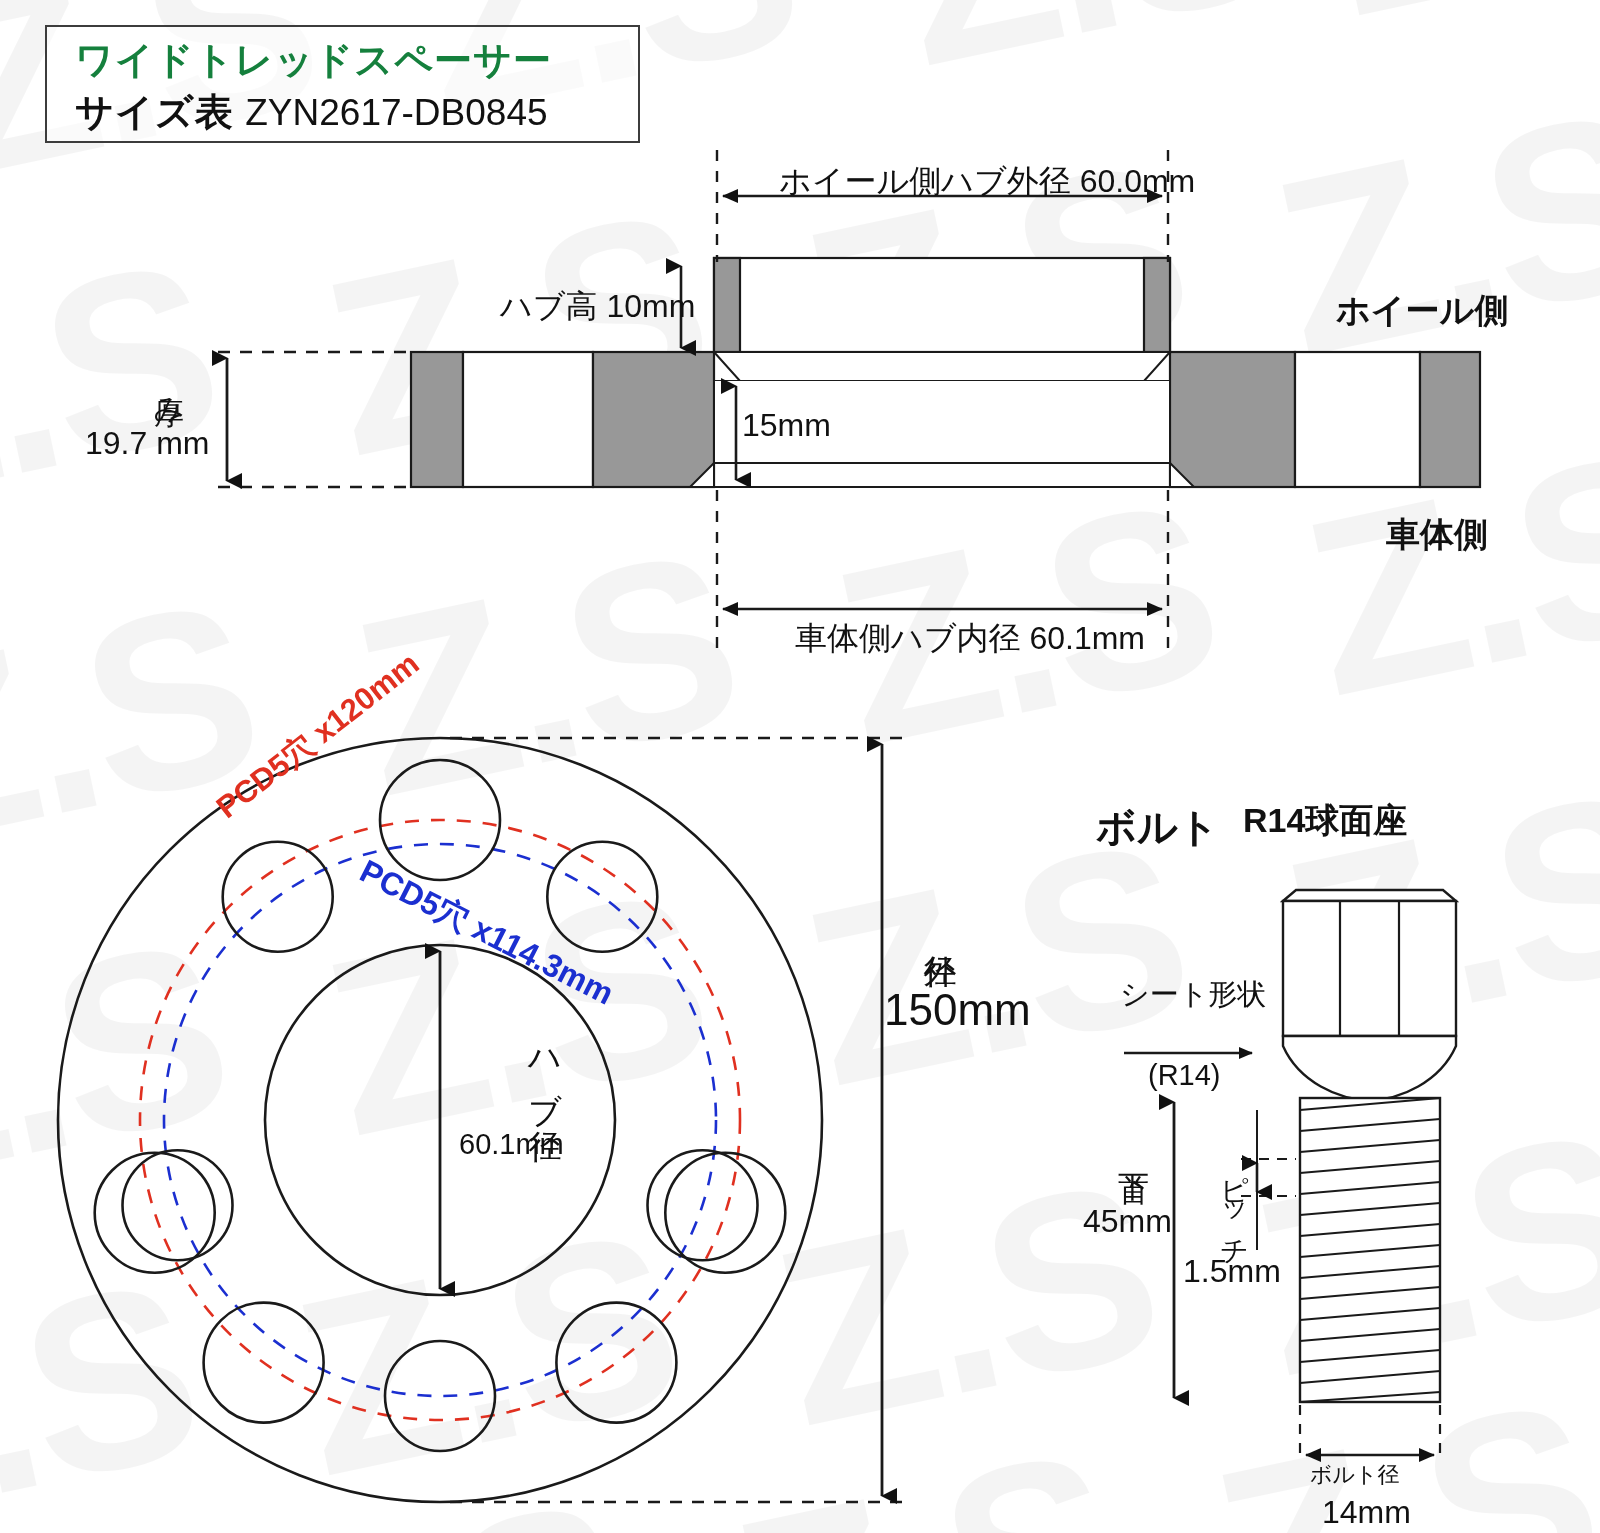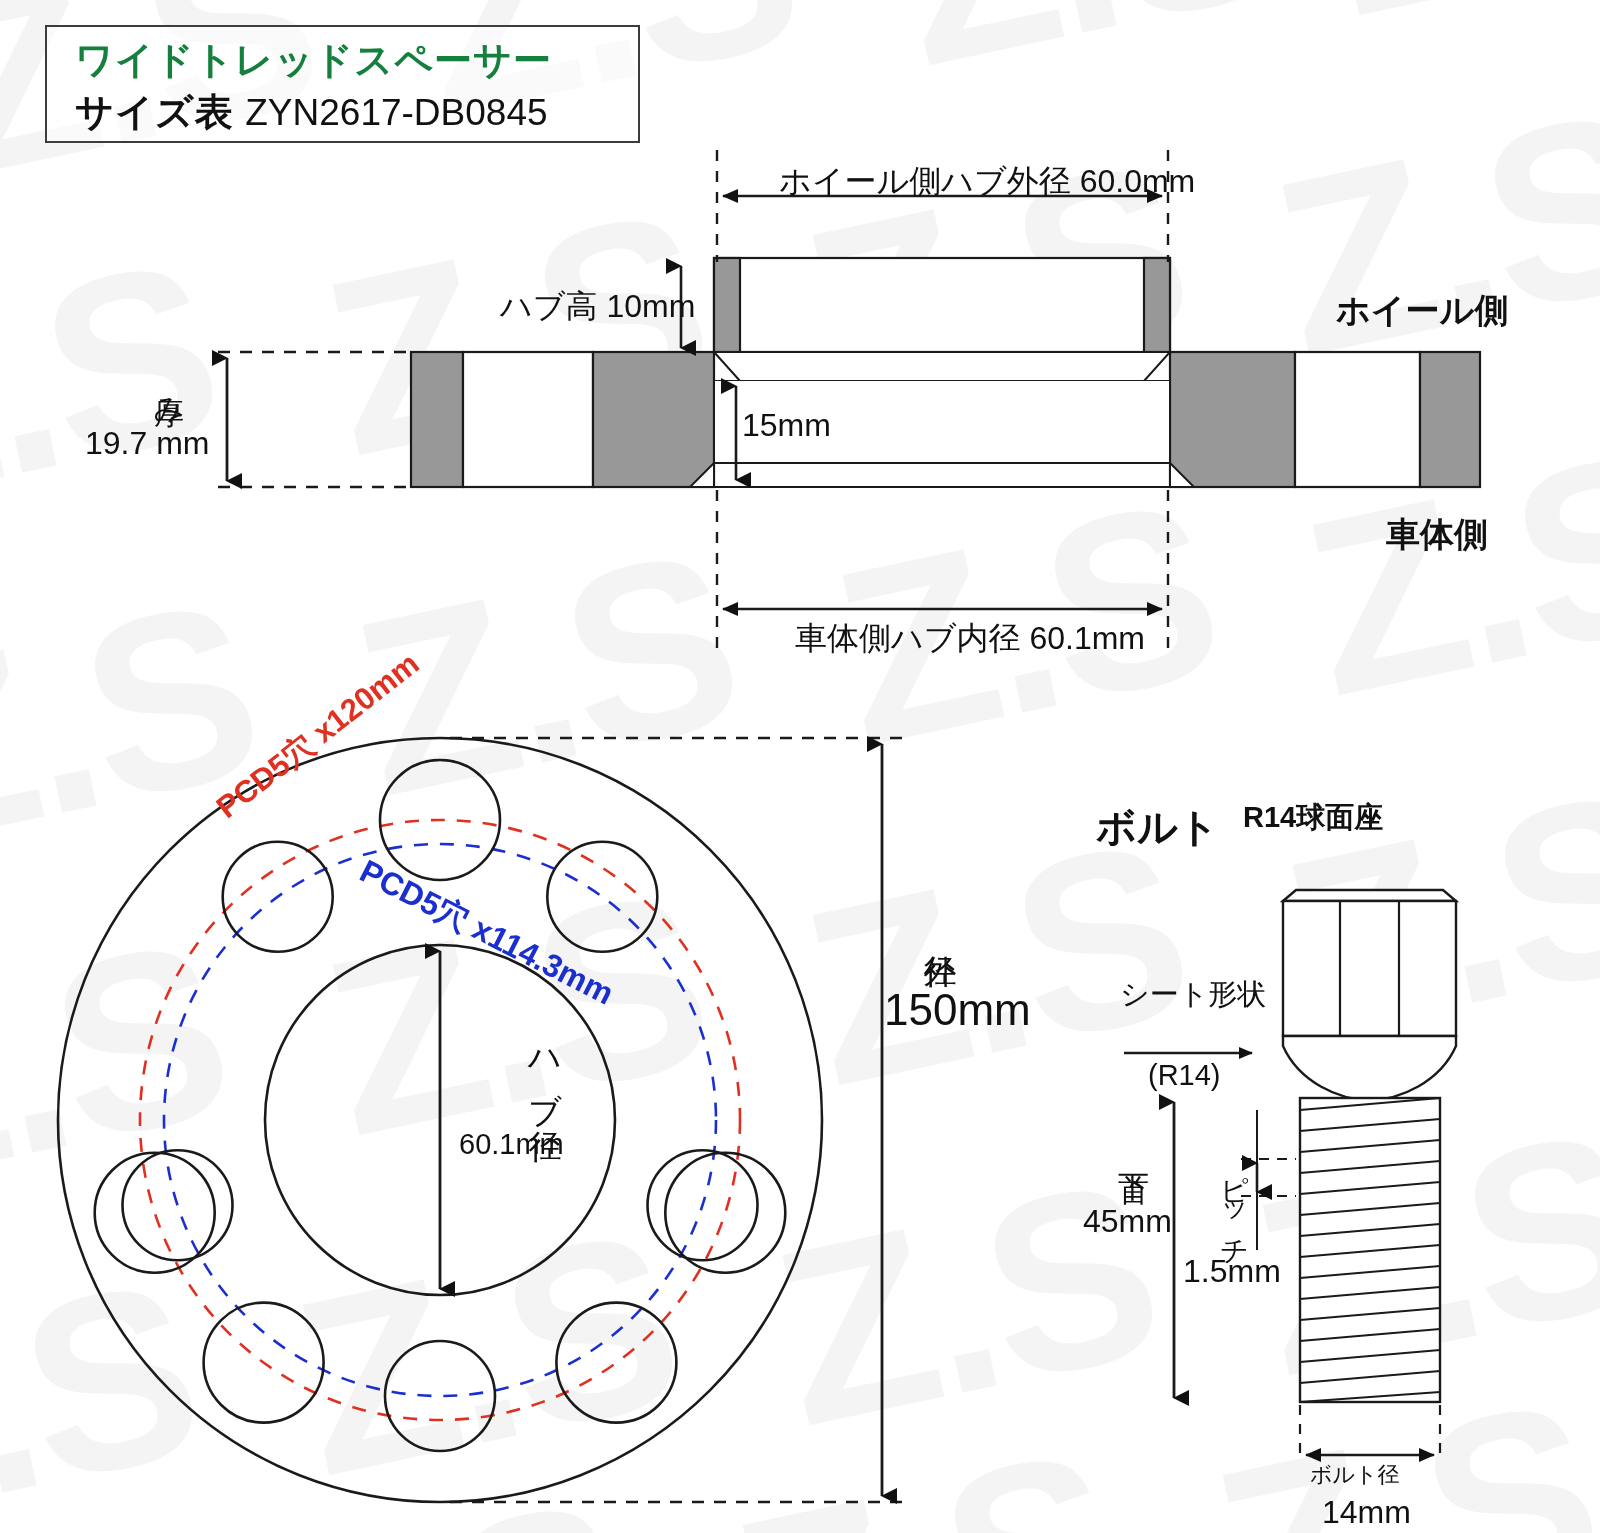--- a/index.html
+++ b/index.html
@@ -291,21 +291,21 @@
     </g>
 
     <g>
       <line x1="1300" y1="1405" x2="1300" y2="1462" stroke="#1a1a1a" stroke-width="2.2" stroke-dasharray="10,9"></line>
       <line x1="1440" y1="1405" x2="1440" y2="1462" stroke="#1a1a1a" stroke-width="2.2" stroke-dasharray="10,9"></line>
       <line x1="1306" y1="1455" x2="1434" y2="1455" stroke="#1a1a1a" stroke-width="2.6" marker-start="url(#arrL)" marker-end="url(#arrR)"></line>
     </g>
   </svg>
 
   <div class="lbl bold" style="left:1096px;top:800px;font-size:40px;">ボルト</div>
-  <div class="lbl bold" style="left:1243px;top:798px;font-size:29px;">R14球面座</div>
+  <div class="lbl bold" style="left:1243px;top:798px;font-size:34px;">R14球面座</div>
 
   <div class="lbl big" style="left:1120px;top:975px;font-size:29px;">シート形状</div>
   <div class="lbl big" style="left:1148px;top:1013px;font-size:29px;margin-top:46px;">(R14)</div>
 
   <div class="lbl big vert" style="left:1112px;top:1150px;font-size:31px;">首下</div>
   <div class="lbl big" style="left:1083px;top:1203px;font-size:32px;">45mm</div>
 
   <div class="lbl big vert" style="left:1215px;top:1155px;font-size:28px;">ピッチ</div>
   <div class="lbl big" style="left:1183px;top:1253px;font-size:32px;">1.5mm</div>
 

